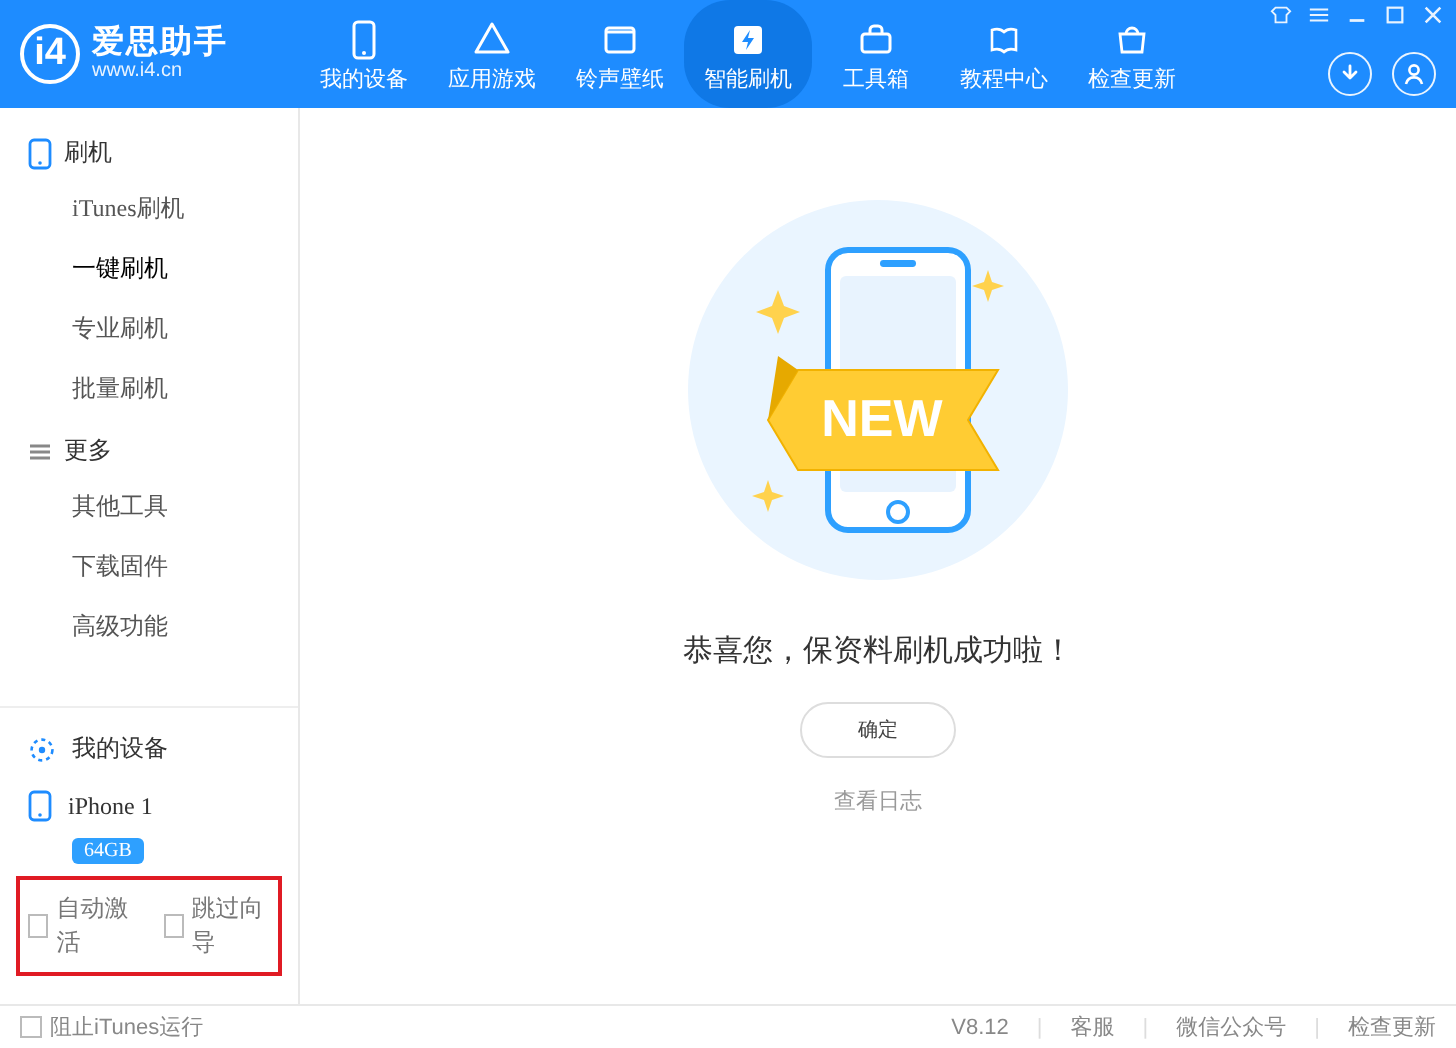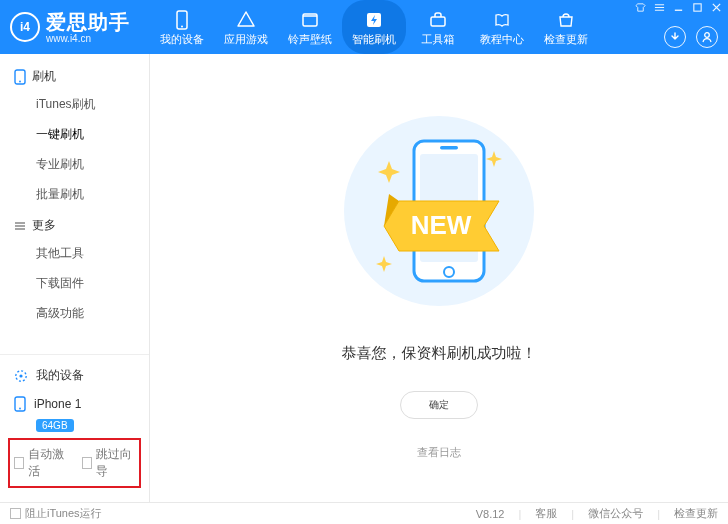--- a/index.html
+++ b/index.html
@@ -31,24 +31,24 @@
     flex-shrink: 0;
   }
   .brand-logo {
     width: 30px; height: 30px;
     border: 2px solid #fff;
     border-radius: 50%;
     display: flex;
     align-items: center;
     justify-content: center;
     font-weight: bold;
-    font-size: 12px;
+    font-size: 19px;
   }
   .brand-text { display: flex; flex-direction: column; line-height: 1.1; }
-  .brand-name { font-size: 20px; font-weight: bold; letter-spacing: 1px; }
+  .brand-name { font-size: 16px; font-weight: bold; letter-spacing: 1px; }
   .brand-url { font-size: 10px; opacity: .9; }
   .nav {
     display: flex;
     align-items: stretch;
     flex: 1;
   }
   .nav-item {
     width: 64px;
     display: flex;
     flex-direction: column;
@@ -107,20 +107,21 @@
     background: #ffffff;
   }
   .sidebar {
     width: 150px;
     border-right: 1px solid #e8e8e8;
     display: flex;
     flex-direction: column;
     position: relative;
     font-size: 12px;
     color: #444;
+    font-family: Liberation Serif, serif;
   }
   .side-scroll {
     flex: 1;
     overflow-y: auto;
     padding-top: 6px;
   }
   .side-group {
     padding: 8px 14px 4px 14px;
     display: flex; align-items: center; gap: 6px;
     color: #333; font-size: 12px;
@@ -188,23 +189,22 @@
     display: inline-block;
   }
   
   .content {
     flex: 1;
     background: #fff;
     display: flex;
     flex-direction: column;
     align-items: center;
     justify-content: flex-start;
-    padding-top: 52px;
-    position: relative;
-    gap: 12px;
+    padding-top: 36px;
+    position: relative;
   }
   .hero {
     width: 210px; height: 210px;
     position: relative;
   }
   .hero svg { display: block; }
   .success-text {
     margin-top: 16px;
     font-size: 15px;
     color: #333;

